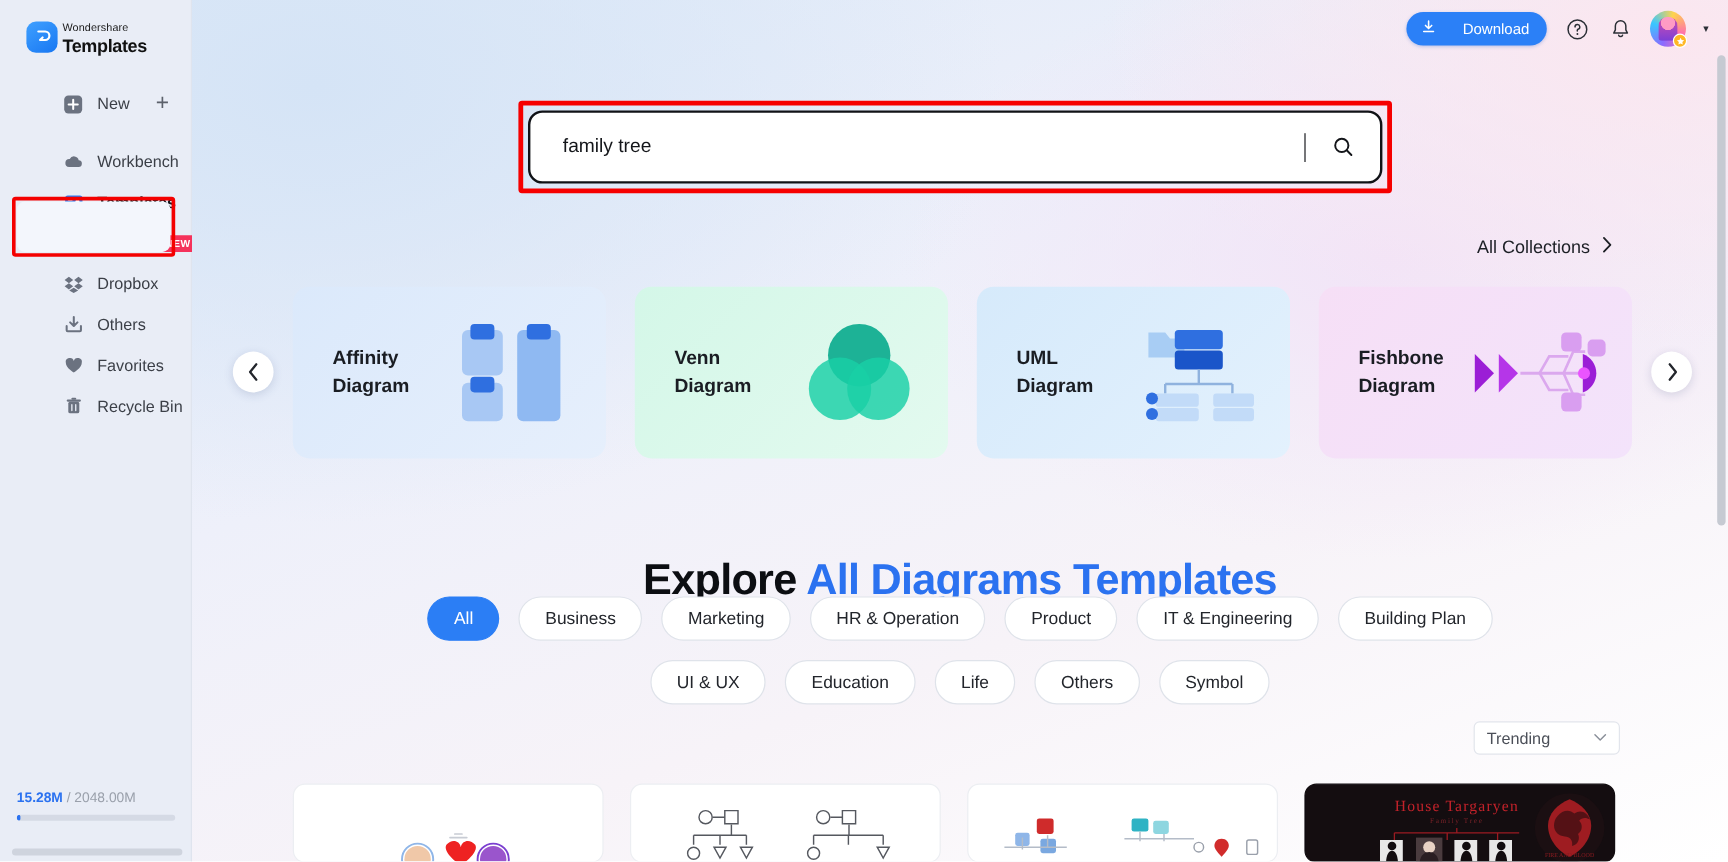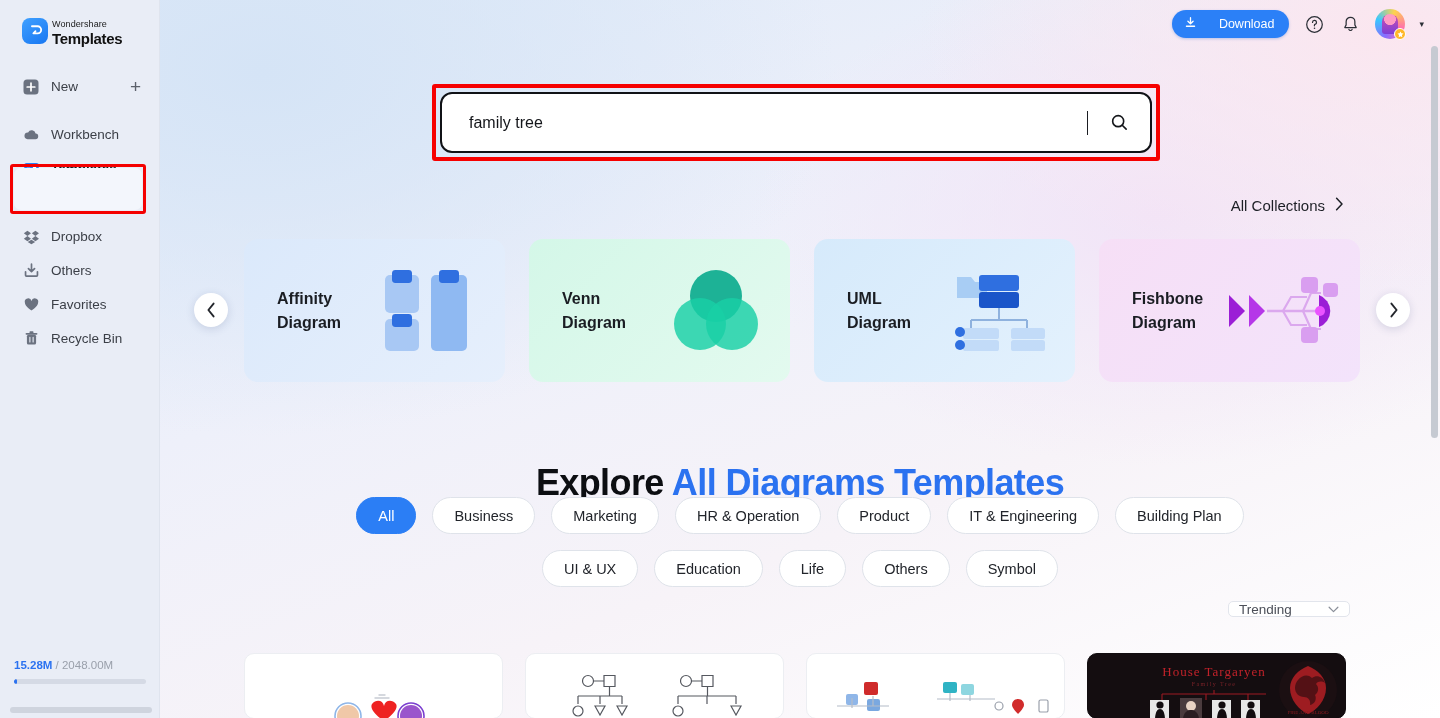--- a/index.html
+++ b/index.html
@@ -29,21 +29,21 @@
   .brand-logo svg { display: block; }
   .brand-txt { line-height: 1.05; }
   .brand-top { font-size: 9px; color: #1a1a1a; letter-spacing: .1px; }
   .brand-bot { font-size: 15px; font-weight: bold; color: #111; letter-spacing: -.3px; }
 
   .nav { margin-top: 22px; }
   .nav-row {
     display: flex; align-items: center;
     height: 34px; padding-left: 22px; gap: 11px;
     font-size: 13.5px; color: #3b3f47;
-    cursor: pointer; position: relative;
+    cursor: pointer; position: relative; margin-left: 30px;
   }
   .nav-row.new-row { justify-content: flex-start; padding-right: 18px; }
   .nav-row .ico { width: 18px; height: 18px; flex: 0 0 18px; display:flex; align-items:center; justify-content:center; }
   .nav-row .lbl { white-space: nowrap; }
   .nav-row.active { font-weight: bold; color: #16181d; }
   .nav-row.active .lbl { font-weight: bold; }
   .plus-btn { margin-left: auto; font-size: 19px; color: #5c616b; line-height: 1; font-weight: 300; }
   .badge-new {
     background: #f5325b; color: #fff; font-size: 8.5px; font-weight: bold;
     border-radius: 4px; padding: 2px 5px; margin-left: 8px; letter-spacing: .3px;
@@ -185,21 +185,21 @@
     border: 1px solid #dfe3ea; background: #fff; color: #22252b;
     border-radius: 19px; height: 37px; padding: 0 21px;
     display: flex; align-items: center; font-size: 14.5px; cursor: pointer;
     white-space: nowrap;
   }
   .chip.sel { background: #2b7ef5; color: #fff; border-color: #2b7ef5; font-weight: normal; }
 
   
   .sort-sel {
     position: absolute; right: 90px; top: 601px; z-index: 6;
-    width: 122px; height: 16px; background: #fff; border: 1px solid #e2e5ec;
+    width: 122px; height: 28px; background: #fff; border: 1px solid #e2e5ec;
     border-radius: 5px; display: flex; align-items: center; padding: 0 10px;
     font-size: 13.5px; color: #4b4f58; cursor: pointer;
   }
   .sort-sel .cv { margin-left: auto; font-size: 10px; color: #8a8f99; }
 
   
   .tpl-row { position: absolute; left: 84px; top: 653px; display: flex; gap: 22px; z-index: 5; }
   .tpl-card {
     width: 259px; height: 66px; background: #fff; border-radius: 10px;
     border: 1px solid #eceef2; position: relative; overflow: hidden; cursor: pointer;

